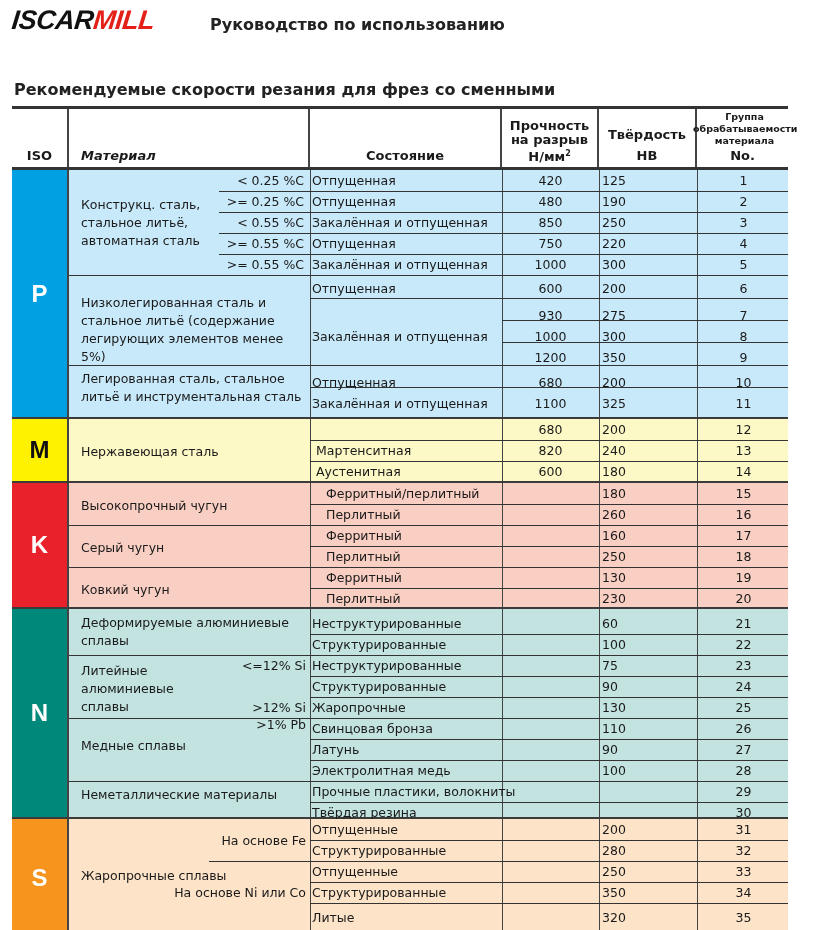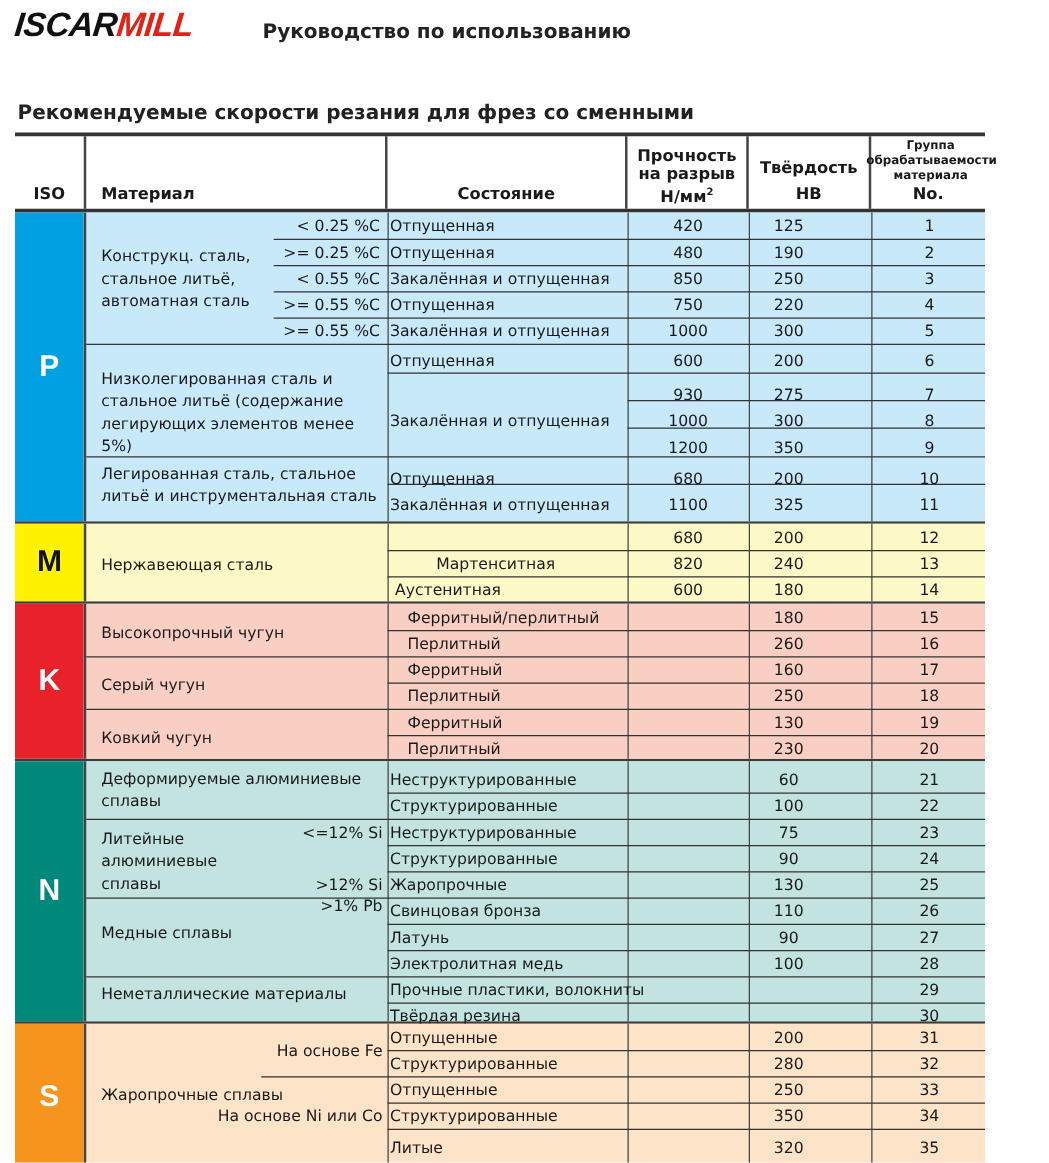--- a/index.html
+++ b/index.html
@@ -12,39 +12,39 @@
   .doc-title { position: absolute; left: 210px; top: 15px; font-size: 16px; font-weight: bold; color: #222; }
   .table-title { position: absolute; left: 14px; top: 80px; font-size: 16px; font-weight: bold; color: #222; }
 
   .tbl { position: absolute; left: 12px; top: 106px; width: 776px; }
   .hdr { position: absolute; left: 0; top: 0; width: 776px; height: 64px; border-top: 3px solid #333; border-bottom: 3px solid #333; }
   .hcell { position: absolute; top: 0; bottom: 0; font-weight: bold; text-align: center; color: #1a1a1a; }
   .hcell.bl { border-left: 2px solid #444; }
   .hcell .bot { position: absolute; left: 0; right: 0; bottom: 4px; font-size: 13px; }
   .hcell.h-iso { left: 0; width: 55px; margin-top: 32px; }
   .hcell.h-mat { left: 55px; width: 241px; text-align: left; }
-  .hcell.h-mat .bot { left: 12px; }
+  .hcell.h-mat .bot { left: 12px; font-style: italic; }
   .hcell.h-cond { left: 296px; width: 192px; }
   .hcell.h-str { left: 488px; width: 97px; }
   .hcell.h-hard { left: 585px; width: 98px; }
   .hcell.h-no { left: 683px; width: 93px; }
   .h-str .top { position: absolute; top: 10px; left: 0; right: 0; font-size: 13px; line-height: 14px; }
   .h-hard .top { position: absolute; top: 18px; left: 0; right: 0; font-size: 13px; }
   .h-no .top { position: absolute; top: 2px; left: -4px; right: -8px; font-size: 9.5px; line-height: 12px; }
   sup { font-size: 8px; }
 
   .group { position: absolute; left: 0; width: 776px; border-bottom: 2px solid #3b3b3b; }
   .iso { position: absolute; left: 0; top: 0; bottom: 0; width: 55px; display: flex; align-items: center; justify-content: center; font-family: "Liberation Sans", sans-serif; font-weight: 900; font-size: 24px; }
   .body { position: absolute; left: 55px; right: 0; top: 0; bottom: 0; border-left: 2px solid #444; }
   .vline { position: absolute; top: 0; bottom: 0; width: 1px; background: #444; }
   .row { position: absolute; left: 241px; right: 0; height: 21px; font-size: 12.5px; line-height: 21px; }
   .row .c { position: absolute; top: 0; height: 100%; white-space: nowrap; }
   .row .cond { left: 2px; width: 190px; }
   .row .str { left: 192px; width: 97px; text-align: center; }
-  .row .hard { left: 272px; width: 98px; text-align: center; }
+  .row .hard { left: 292px; width: 98px; }
   .row .no { left: 387px; width: 93px; text-align: center; }
   .hl { position: absolute; height: 1px; background: #333; }
   .mat { position: absolute; left: 12px; font-size: 12.5px; line-height: 18px; }
   .sub { position: absolute; font-size: 12.5px; line-height: 21px; text-align: right; white-space: nowrap; }
   .indent { padding-left: 14px; }
 </style>
 </head>
 <body>
 
 <div class="logo"><span class="a">ISCAR</span><span class="b">MILL</span></div>
@@ -186,21 +186,21 @@
           <div class="vline" style="left: 628px;"></div>
           <div class="hl" style="top: 21px; left: 241px; right: 0px;"></div>
           <div class="hl" style="top: 42px; left: 241px; right: 0px;"></div>
           <div class="mat" style="top: 22px; width: 225px; line-height: 21px;">Нержавеющая сталь</div>
           <div class="row" style="top: 0px;">
             <span class="c str">680</span>
             <span class="c hard">200</span>
             <span class="c no">12</span>
           </div>
           <div class="row" style="top: 21px;">
-            <span class="c cond indent" style="padding-left: 4px; margin-left: 33px;">Мартенситная</span>
+            <span class="c cond indent" style="padding-left: 4px;">Мартенситная</span>
             <span class="c str">820</span>
             <span class="c hard">240</span>
             <span class="c no">13</span>
           </div>
           <div class="row" style="top: 42px;">
             <span class="c cond indent" style="padding-left: 4px;">Аустенитная</span>
             <span class="c str">600</span>
             <span class="c hard">180</span>
             <span class="c no">14</span>
           </div>

